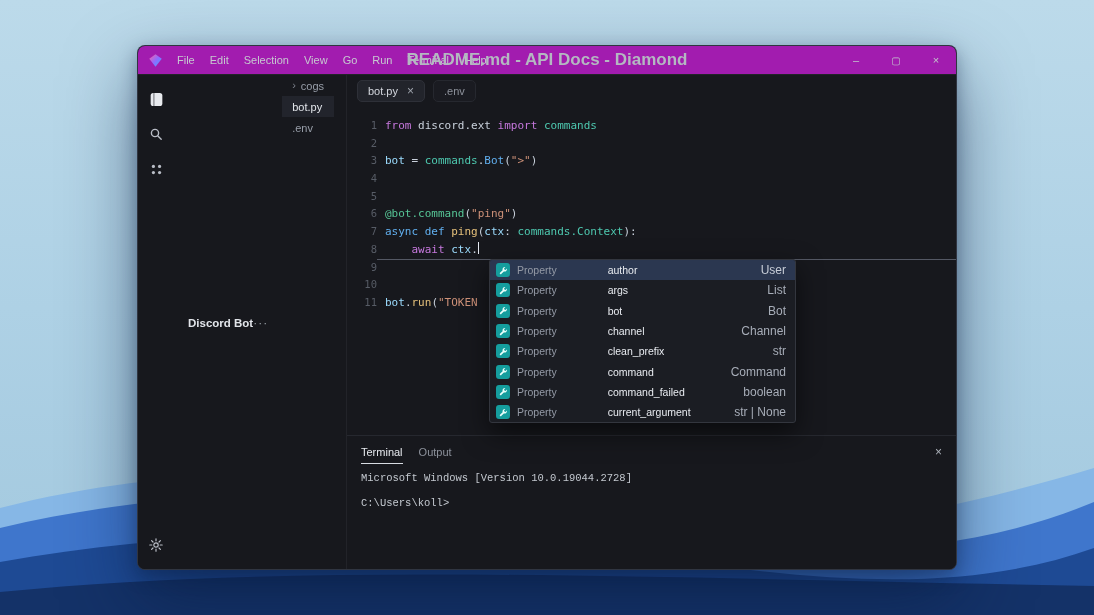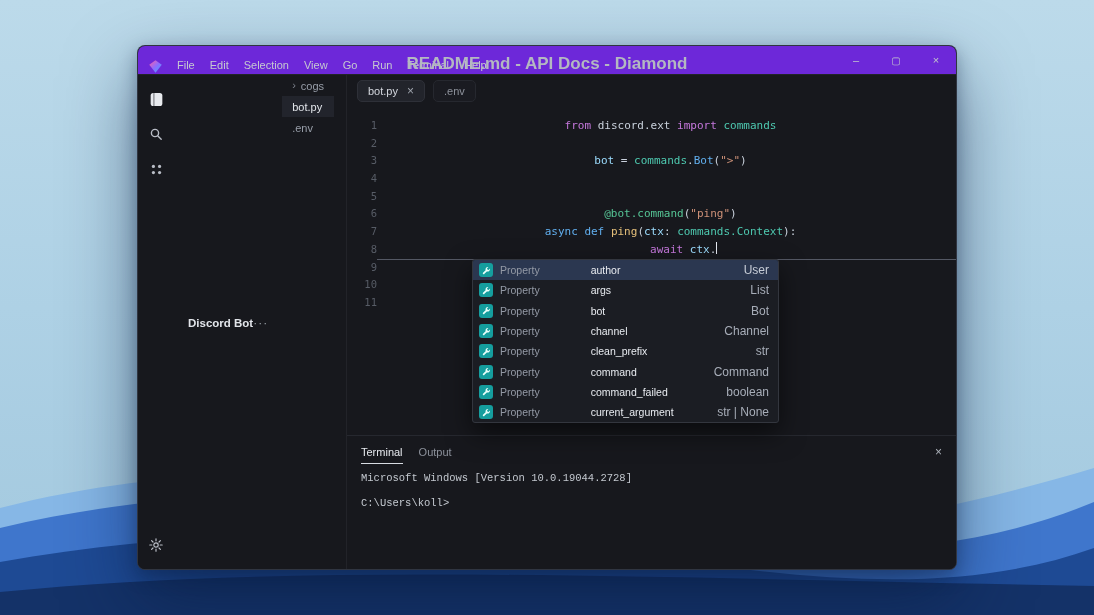--- a/index.html
+++ b/index.html
@@ -11,22 +11,22 @@
   .waves{position:absolute;left:0;bottom:0;width:1094px;height:615px;pointer-events:none;}
 
   
   .window{
     position:absolute;left:137px;top:45px;width:820px;height:525px;
     background:#17181d;border-radius:8px;overflow:hidden;
     border:1px solid rgba(70,78,95,.55);
     box-shadow:0 30px 70px rgba(8,25,60,.5),0 6px 18px rgba(8,25,60,.35);
     display:flex;flex-direction:column;color:#c9ccd3;box-sizing:border-box;
   }
-  .titlebar{flex:0 0 28px;display:flex;align-items:flex-end;position:relative;
-    background:#6d28d9;border-bottom:1px solid #222329;}
+  .titlebar{flex:0 0 28px;display:flex;align-items:center;position:relative;
+    background:#a21caf;border-bottom:1px solid #222329;}
   .app-icon{width:16px;height:16px;margin:0 6px 0 10px;display:flex;align-items:center;}
   .menu{display:flex;gap:1px;font-size:11px;color:#c6c9d0;}
   .menu-item{padding:3px 7px;border-radius:4px;cursor:default;}
   .titlebar-title{position:absolute;left:50%;transform:translateX(-50%);
     font-size:17px;color:#b4b8c1;white-space:nowrap;font-weight:bold;}
   .controls{margin-left:auto;display:flex;height:100%;}
   .ctrl{width:40px;height:100%;display:flex;align-items:center;justify-content:center;
     font-size:11px;color:#c2c5cc;}
   .ctrl.maximize{font-size:10px;}
 
@@ -50,30 +50,30 @@
   .tabbar{flex:0 0 32px;display:flex;align-items:center;gap:8px;padding:0 10px;}
   .tab{height:22px;display:flex;align-items:center;gap:9px;padding:0 10px;border-radius:5px;
     font-size:11px;background:#22242b;border:1px solid #2e3038;color:#d4d7de;box-sizing:border-box;}
   .tab.inactive{background:#1a1b21;border-color:#26282f;color:#8d919b;}
   .tab-close{color:#9fa4ad;font-size:12px;line-height:1;}
 
   .code-wrap{flex:1;position:relative;min-height:0;padding-top:10px;
     font-family:"DejaVu Sans Mono",monospace;font-size:11px;}
   .code-line{display:flex;height:17.7px;line-height:17.7px;}
   .gutter{flex:0 0 30px;text-align:right;color:#575c66;font-size:10.5px;}
-  .code-text{flex:1;padding-left:8px;white-space:pre;text-align:center;}
+  .code-text{flex:1;padding-left:8px;white-space:pre;}
   .code-line.current .code-text{box-shadow:0 1px 0 0 rgba(185,195,215,.38);}
   .caret{display:inline-block;width:1.2px;height:12px;background:#e6eaf2;vertical-align:-1.5px;}
 
   .tok-kw{color:#c678dd;}   .tok-kwb{color:#61afef;}
   .tok-pl{color:#c9d1dc;}   .tok-ty{color:#4ec9b0;}
   .tok-fn{color:#e5c07b;}   .tok-st{color:#ce9178;}
   .tok-var{color:#9cdcfe;}  .tok-deco{color:#56c596;}
 
-  .suggest{position:absolute;left:125px;top:152px;width:305px;
+  .suggest{position:absolute;left:142px;top:152px;width:305px;
     background:#1b1d23;border:1px solid #33363e;border-radius:3px;
     box-shadow:0 10px 26px rgba(0,0,0,.55);font-family:"Liberation Sans",sans-serif;overflow:hidden;}
   .sug-row{display:flex;align-items:center;height:20.3px;padding:0 9px 0 6px;gap:7px;
     font-size:10.5px;color:#9ba1ac;}
   .sug-row.selected{background:#2b3750;}
   .sug-icon{flex:0 0 14px;width:14px;height:14px;border-radius:3px;background:#159e9e;
     display:flex;align-items:center;justify-content:center;}
   .sug-kind{color:#949aa6;}
   .sug-name{color:#e8ebf0;padding-left:44px;}
   .sug-type{margin-left:auto;color:#a7adb8;font-size:12px;}

